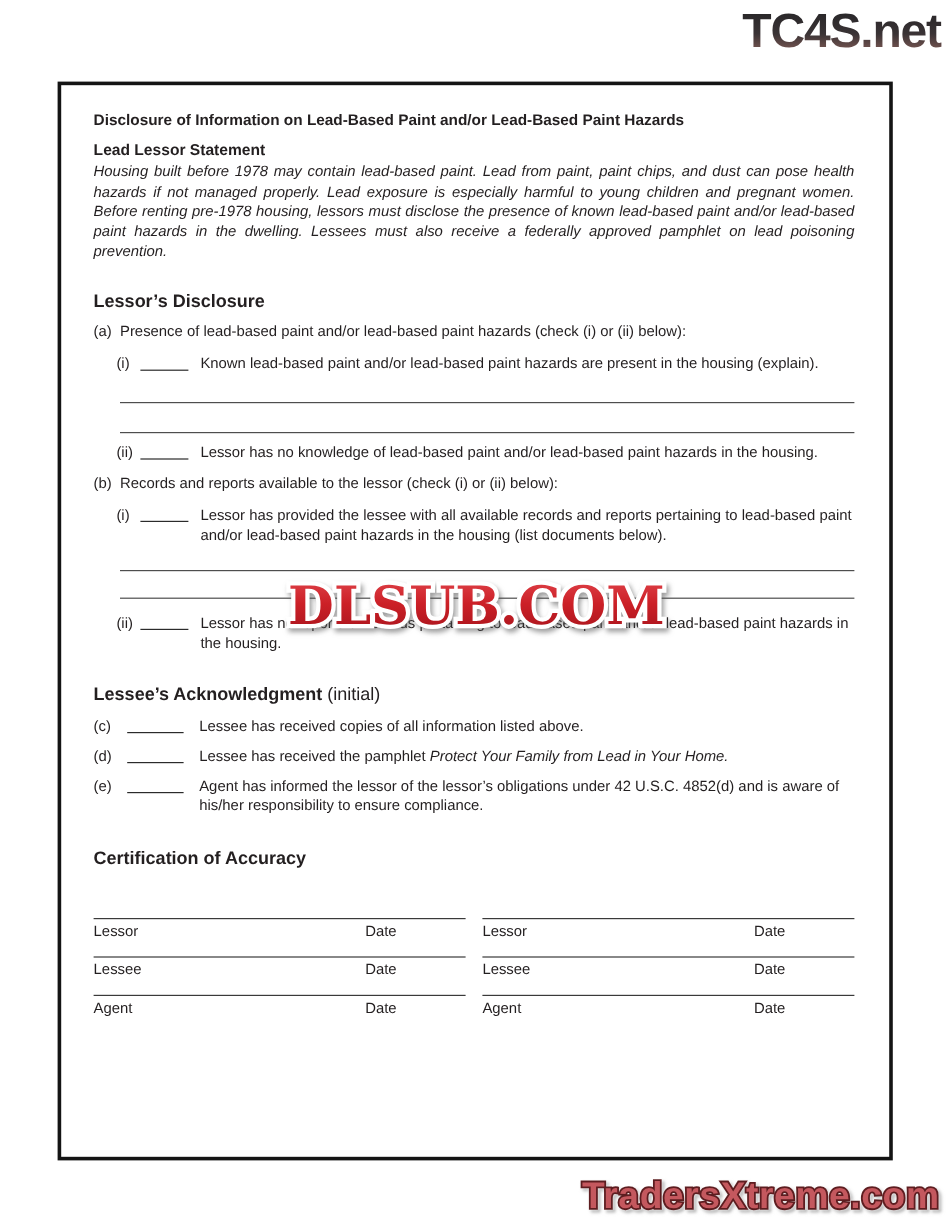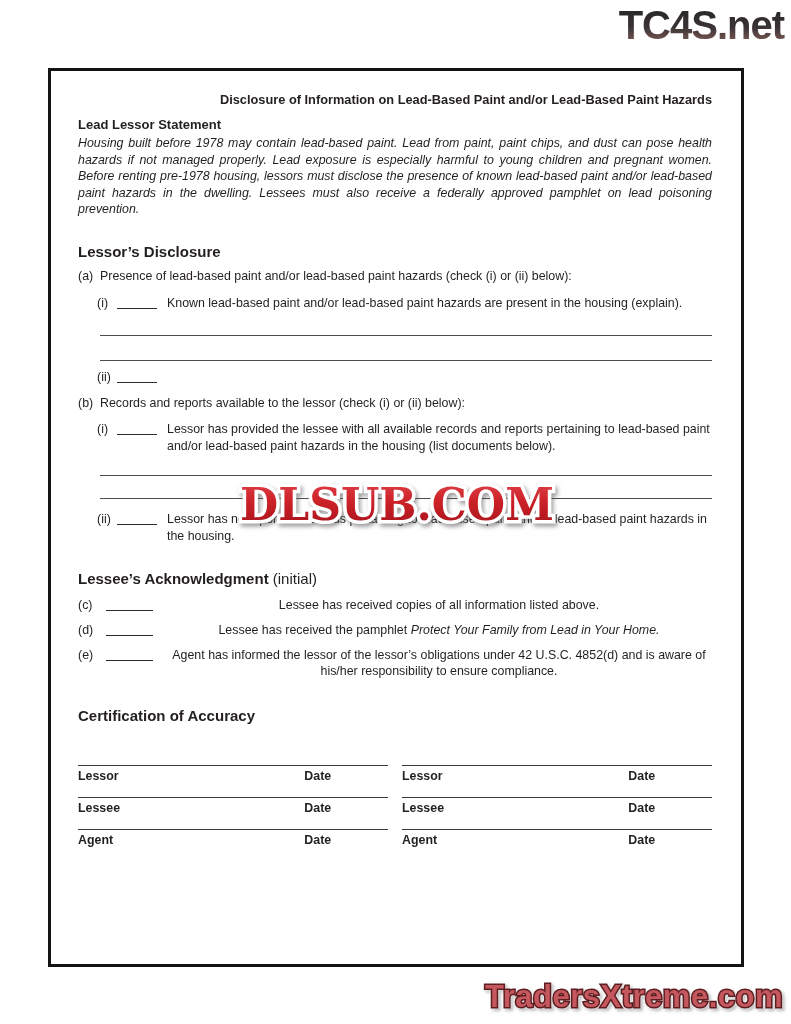--- a/index.html
+++ b/index.html
@@ -20,21 +20,21 @@
   
   .form-box {
     position: absolute; left: 48px; top: 68px;
     width: 696px; height: 899px;
     border: 3px solid #141414;
     box-sizing: border-box;
     padding: 0 29px 0 27px;
     background: transparent;
     font-size: 12.4px; line-height: 16.5px;
   }
-  .title { margin-top: 21px; text-align: right; font-weight: bold; font-size: 12.8px; }
+  .title { margin-top: 21px; text-align: left; font-weight: bold; font-size: 12.8px; }
   .h { font-weight: bold; font-size: 15px; }
   .h .note { font-weight: normal; }
   .lws-h { margin-top: 8px; font-size: 13px; }
   .lws-body { margin-top: 2px; font-style: italic; text-align: justify; }
 
   .h-lessor { margin-top: 26px; }
   .h-lessee { margin-top: 27px; }
   .h-agent  { margin-top: 27px; }
   .h-cert   { margin-top: 28px; }
 
@@ -61,31 +61,31 @@
   .line-a2 { margin-top: 24px; }
   .line-b1 { margin-top: 21px; }
   .line-b2 { margin-top: 22px; }
 
   .ack { display: flex; margin-top: 9px; }
   .ack .lbl { flex: 0 0 28px; }
   .ack .blank {
     flex: 0 0 47px; height: 13px; align-self: flex-start;
     border-bottom: 1px solid #2b2b2b; margin: 0 13px 0 0;
   }
-  .ack .txt { flex: 1; text-align: center; }
+  .ack .txt { flex: 1; }
   .ack-e { margin-top: 8px; }
   .pamphlet { font-style: italic; }
 
   .cert-body { margin-top: 6px; text-align: justify; }
 
   
   .sig-grid { margin-top: 41px; }
   .sig-row { display: flex; }
   .sig-row + .sig-row { margin-top: 13px; text-align: right; }
-  .sig-cell { width: 310px; position: relative; font-weight: bold; }
+  .sig-cell { width: 310px; position: relative; }
   .sig-cell + .sig-cell { margin-left: 14px; }
   .sig-line { height: 0; border-top: 1.5px solid #3a3a3a; }
   .sig-labels { position: relative; padding-top: 2px; height: 16px; }
   .sig-name { position: absolute; left: 0; top: 2px; }
   .sig-date { position: absolute; left: 73%; top: 2px; }
 </style>
 </head>
 <body>
 
 <div class="page">
@@ -122,20 +122,21 @@
       <span class="blank"></span>
       <span class="txt">Known lead-based paint and/or lead-based paint hazards are present in the housing (explain).</span>
     </div>
 
     <div class="fill-line line-a1"></div>
     <div class="fill-line line-a2"></div>
 
     <div class="sub sub-a-ii">
       <span class="lbl">(ii)</span>
       <span class="blank"></span>
+      <span class="txt">Lessor has no knowledge of lead-based paint and/or lead-based paint hazards in the housing.</span>
     </div>
 
     <div class="row row-b">
       <span class="lbl">(b)</span>
       <span class="txt">Records and reports available to the lessor  (check (i) or (ii) below):</span>
     </div>
 
     <div class="sub sub-b-i">
       <span class="lbl">(i)</span>
       <span class="blank"></span>

